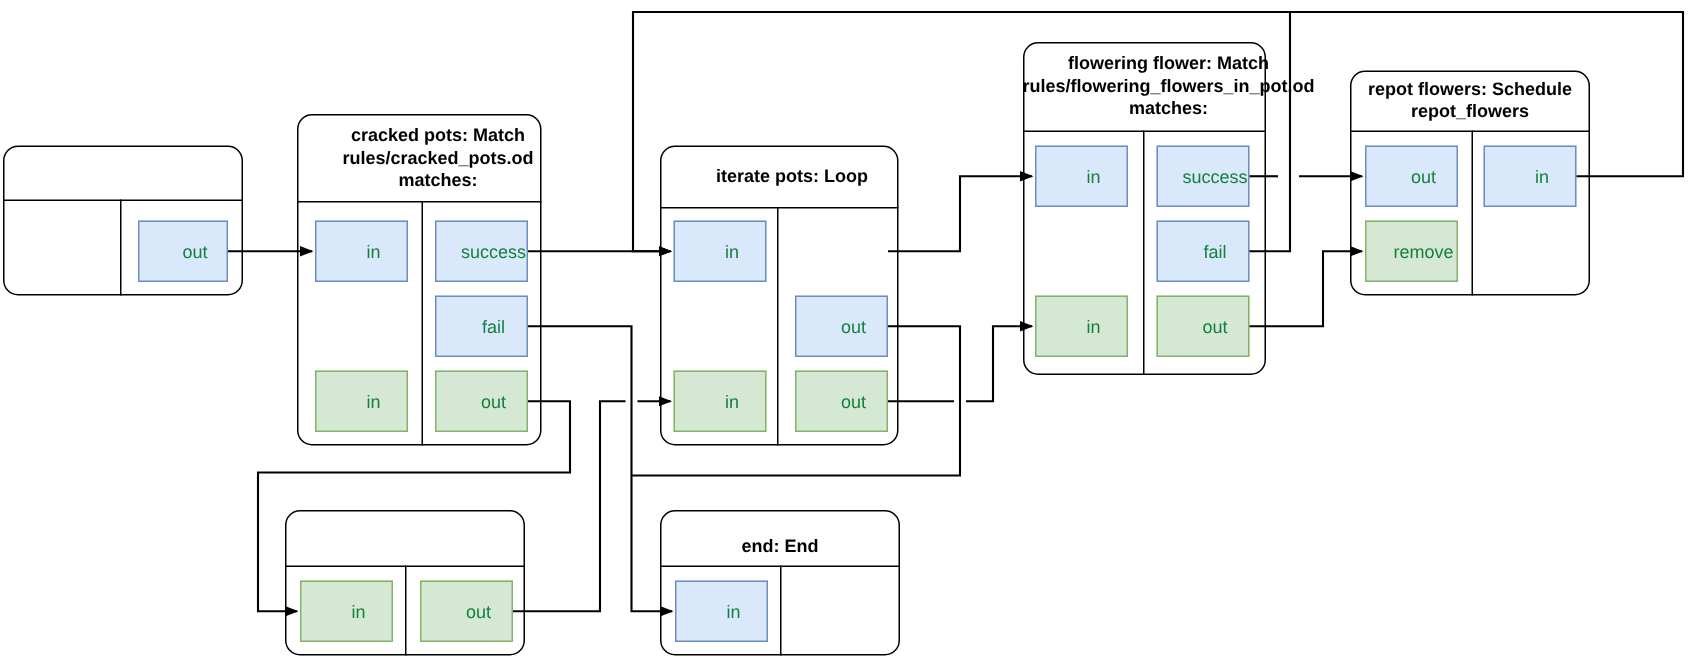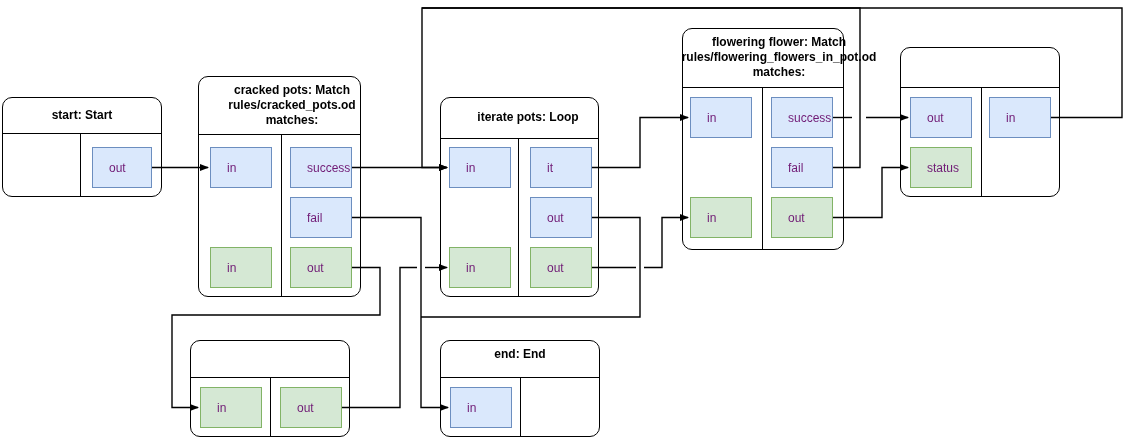--- a/index.html
+++ b/index.html
@@ -2,33 +2,30 @@
 <html><head>
 <meta charset="utf-8">
 <style>
   html,body{margin:0;padding:0;background:#fff;}
   #canvas{position:relative;background:#ffffff;font-family:"Liberation Sans",sans-serif;overflow:hidden;}
   .node{position:absolute;background:#ffffff;border:1.4px solid #000;border-radius:10px;box-sizing:border-box;z-index:1;}
   .hdiv{position:absolute;background:#000;height:1.4px;z-index:2;}
   .vdiv{position:absolute;background:#000;width:1.4px;z-index:2;}
   .title{position:absolute;display:flex;align-items:center;justify-content:center;font-weight:bold;font-size:12px;line-height:15px;color:#000;z-index:2;}
   .title span{white-space:pre;text-align:center;}
-  .port{position:absolute;box-sizing:border-box;display:flex;align-items:center;font-size:12px;color:#701a75;border:1.3px solid;z-index:3;padding-left:16px;}
+  .port{position:absolute;box-sizing:border-box;display:flex;align-items:center;justify-content:center;font-size:12px;color:#15803d;border:1.3px solid;z-index:3;padding-left:16px;}
   #edges{position:absolute;left:0;top:0;z-index:4;pointer-events:none;}
 </style>
 </head>
 <body>
 
 <div id="canvas" style="width: 1130px; height: 438px; background: rgb(255, 255, 255);">
     <div class="node" style="left: 2px; top: 97px; width: 160px; height: 100px; border-color: rgb(0, 0, 0); background: rgb(255, 255, 255);"></div>
     <div class="hdiv" style="left: 2px; top: 133px; width: 160px;"></div>
     <div class="vdiv" style="left: 80px; top: 133px; height: 64px;"></div>
-    <div class="title" style="left: 2px; top: 97px; width: 160px; height: 36px;">
-      <span>start: Start</span>
-    </div>
     <div class="port" style="left: 92px; top: 147px; width: 60px; height: 41px; background: rgb(218, 232, 252); border-color: rgb(108, 142, 191);">
       <span>out</span>
     </div>
     <div class="node" style="left: 198px; top: 76px; width: 163px; height: 221px; border-color: rgb(0, 0, 0); background: rgb(255, 255, 255);"></div>
     <div class="hdiv" style="left: 198px; top: 134px; width: 163px;"></div>
     <div class="vdiv" style="left: 281px; top: 134px; height: 163px;"></div>
     <div class="title" style="left: 198px; top: 76px; width: 188px; height: 58px;">
       <span>cracked pots: Match
 rules/cracked_pots.od
 matches:</span>
@@ -59,36 +56,33 @@
     </div>
     <div class="node" style="left: 440px; top: 97px; width: 159px; height: 200px; border-color: rgb(0, 0, 0); background: rgb(255, 255, 255);"></div>
     <div class="hdiv" style="left: 440px; top: 138px; width: 159px;"></div>
     <div class="vdiv" style="left: 518px; top: 138px; height: 159px;"></div>
     <div class="title" style="left: 440px; top: 97px; width: 176px; height: 41px;">
       <span>iterate pots: Loop</span>
     </div>
     <div class="port" style="left: 449px; top: 147px; width: 62px; height: 41px; background: rgb(218, 232, 252); border-color: rgb(108, 142, 191);">
       <span>in</span>
     </div>
-    <div class="port" style="left: 530px; top: 147px; width: 62px; height: 41px; background: rgb(218, 232, 252); border-color: rgb(108, 142, 191);">
-      <span>it</span>
-    </div>
     <div class="port" style="left: 530px; top: 197px; width: 62px; height: 41px; background: rgb(218, 232, 252); border-color: rgb(108, 142, 191);">
       <span>out</span>
     </div>
     <div class="port" style="left: 449px; top: 247px; width: 62px; height: 41px; background: rgb(213, 232, 212); border-color: rgb(130, 179, 102);">
       <span>in</span>
     </div>
     <div class="port" style="left: 530px; top: 247px; width: 62px; height: 41px; background: rgb(213, 232, 212); border-color: rgb(130, 179, 102);">
       <span>out</span>
     </div>
     <div class="node" style="left: 440px; top: 340px; width: 160px; height: 97px; border-color: rgb(0, 0, 0); background: rgb(255, 255, 255);"></div>
     <div class="hdiv" style="left: 440px; top: 377px; width: 160px;"></div>
     <div class="vdiv" style="left: 520px; top: 377px; height: 60px;"></div>
-    <div class="title" style="left: 440px; top: 336px; width: 160px; height: 37px;">
+    <div class="title" style="left: 440px; top: 346px; width: 160px; height: 37px;">
       <span>end: End</span>
     </div>
     <div class="port" style="left: 450px; top: 387px; width: 62px; height: 41px; background: rgb(218, 232, 252); border-color: rgb(108, 142, 191);">
       <span>in</span>
     </div>
     <div class="node" style="left: 682px; top: 28px; width: 162px; height: 222px; border-color: rgb(0, 0, 0); background: rgb(255, 255, 255);"></div>
     <div class="hdiv" style="left: 682px; top: 87px; width: 162px;"></div>
     <div class="vdiv" style="left: 762px; top: 87px; height: 163px;"></div>
     <div class="title" style="left: 682px; top: 28px; width: 194px; height: 59px;">
       <span>flowering flower: Match
@@ -106,28 +100,32 @@
     </div>
     <div class="port" style="left: 690px; top: 197px; width: 62px; height: 41px; background: rgb(213, 232, 212); border-color: rgb(130, 179, 102);">
       <span>in</span>
     </div>
     <div class="port" style="left: 771px; top: 197px; width: 62px; height: 41px; background: rgb(213, 232, 212); border-color: rgb(130, 179, 102);">
       <span>out</span>
     </div>
     <div class="node" style="left: 900px; top: 47px; width: 160px; height: 150px; border-color: rgb(0, 0, 0); background: rgb(255, 255, 255);"></div>
     <div class="hdiv" style="left: 900px; top: 87px; width: 160px;"></div>
     <div class="vdiv" style="left: 981px; top: 87px; height: 110px;"></div>
+    <div class="title" style="left: 900px; top: 47px; width: 160px; height: 40px;">
+      <span>repot flowers: Schedule
+repot_flowers</span>
+    </div>
     <div class="port" style="left: 910px; top: 97px; width: 62px; height: 41px; background: rgb(218, 232, 252); border-color: rgb(108, 142, 191);">
       <span>out</span>
     </div>
     <div class="port" style="left: 989px; top: 97px; width: 62px; height: 41px; background: rgb(218, 232, 252); border-color: rgb(108, 142, 191);">
       <span>in</span>
     </div>
     <div class="port" style="left: 910px; top: 147px; width: 62px; height: 41px; background: rgb(213, 232, 212); border-color: rgb(130, 179, 102);">
-      <span>status</span>
+      <span>remove</span>
     </div>
     <svg id="edges" width="1130" height="438">
       <defs>
         <marker id="arrow" markerWidth="9" markerHeight="7" refX="8" refY="3.5" orient="auto" markerUnits="userSpaceOnUse">
           <path d="M0,0 L9,3.5 L0,7 z" fill="#000000"></path>
         </marker>
       </defs>
       <g>
         <polyline points="152,167.5 208,167.5" fill="none" stroke="#000000" stroke-width="1.4" marker-end="url(#arrow)"></polyline>
       </g>

